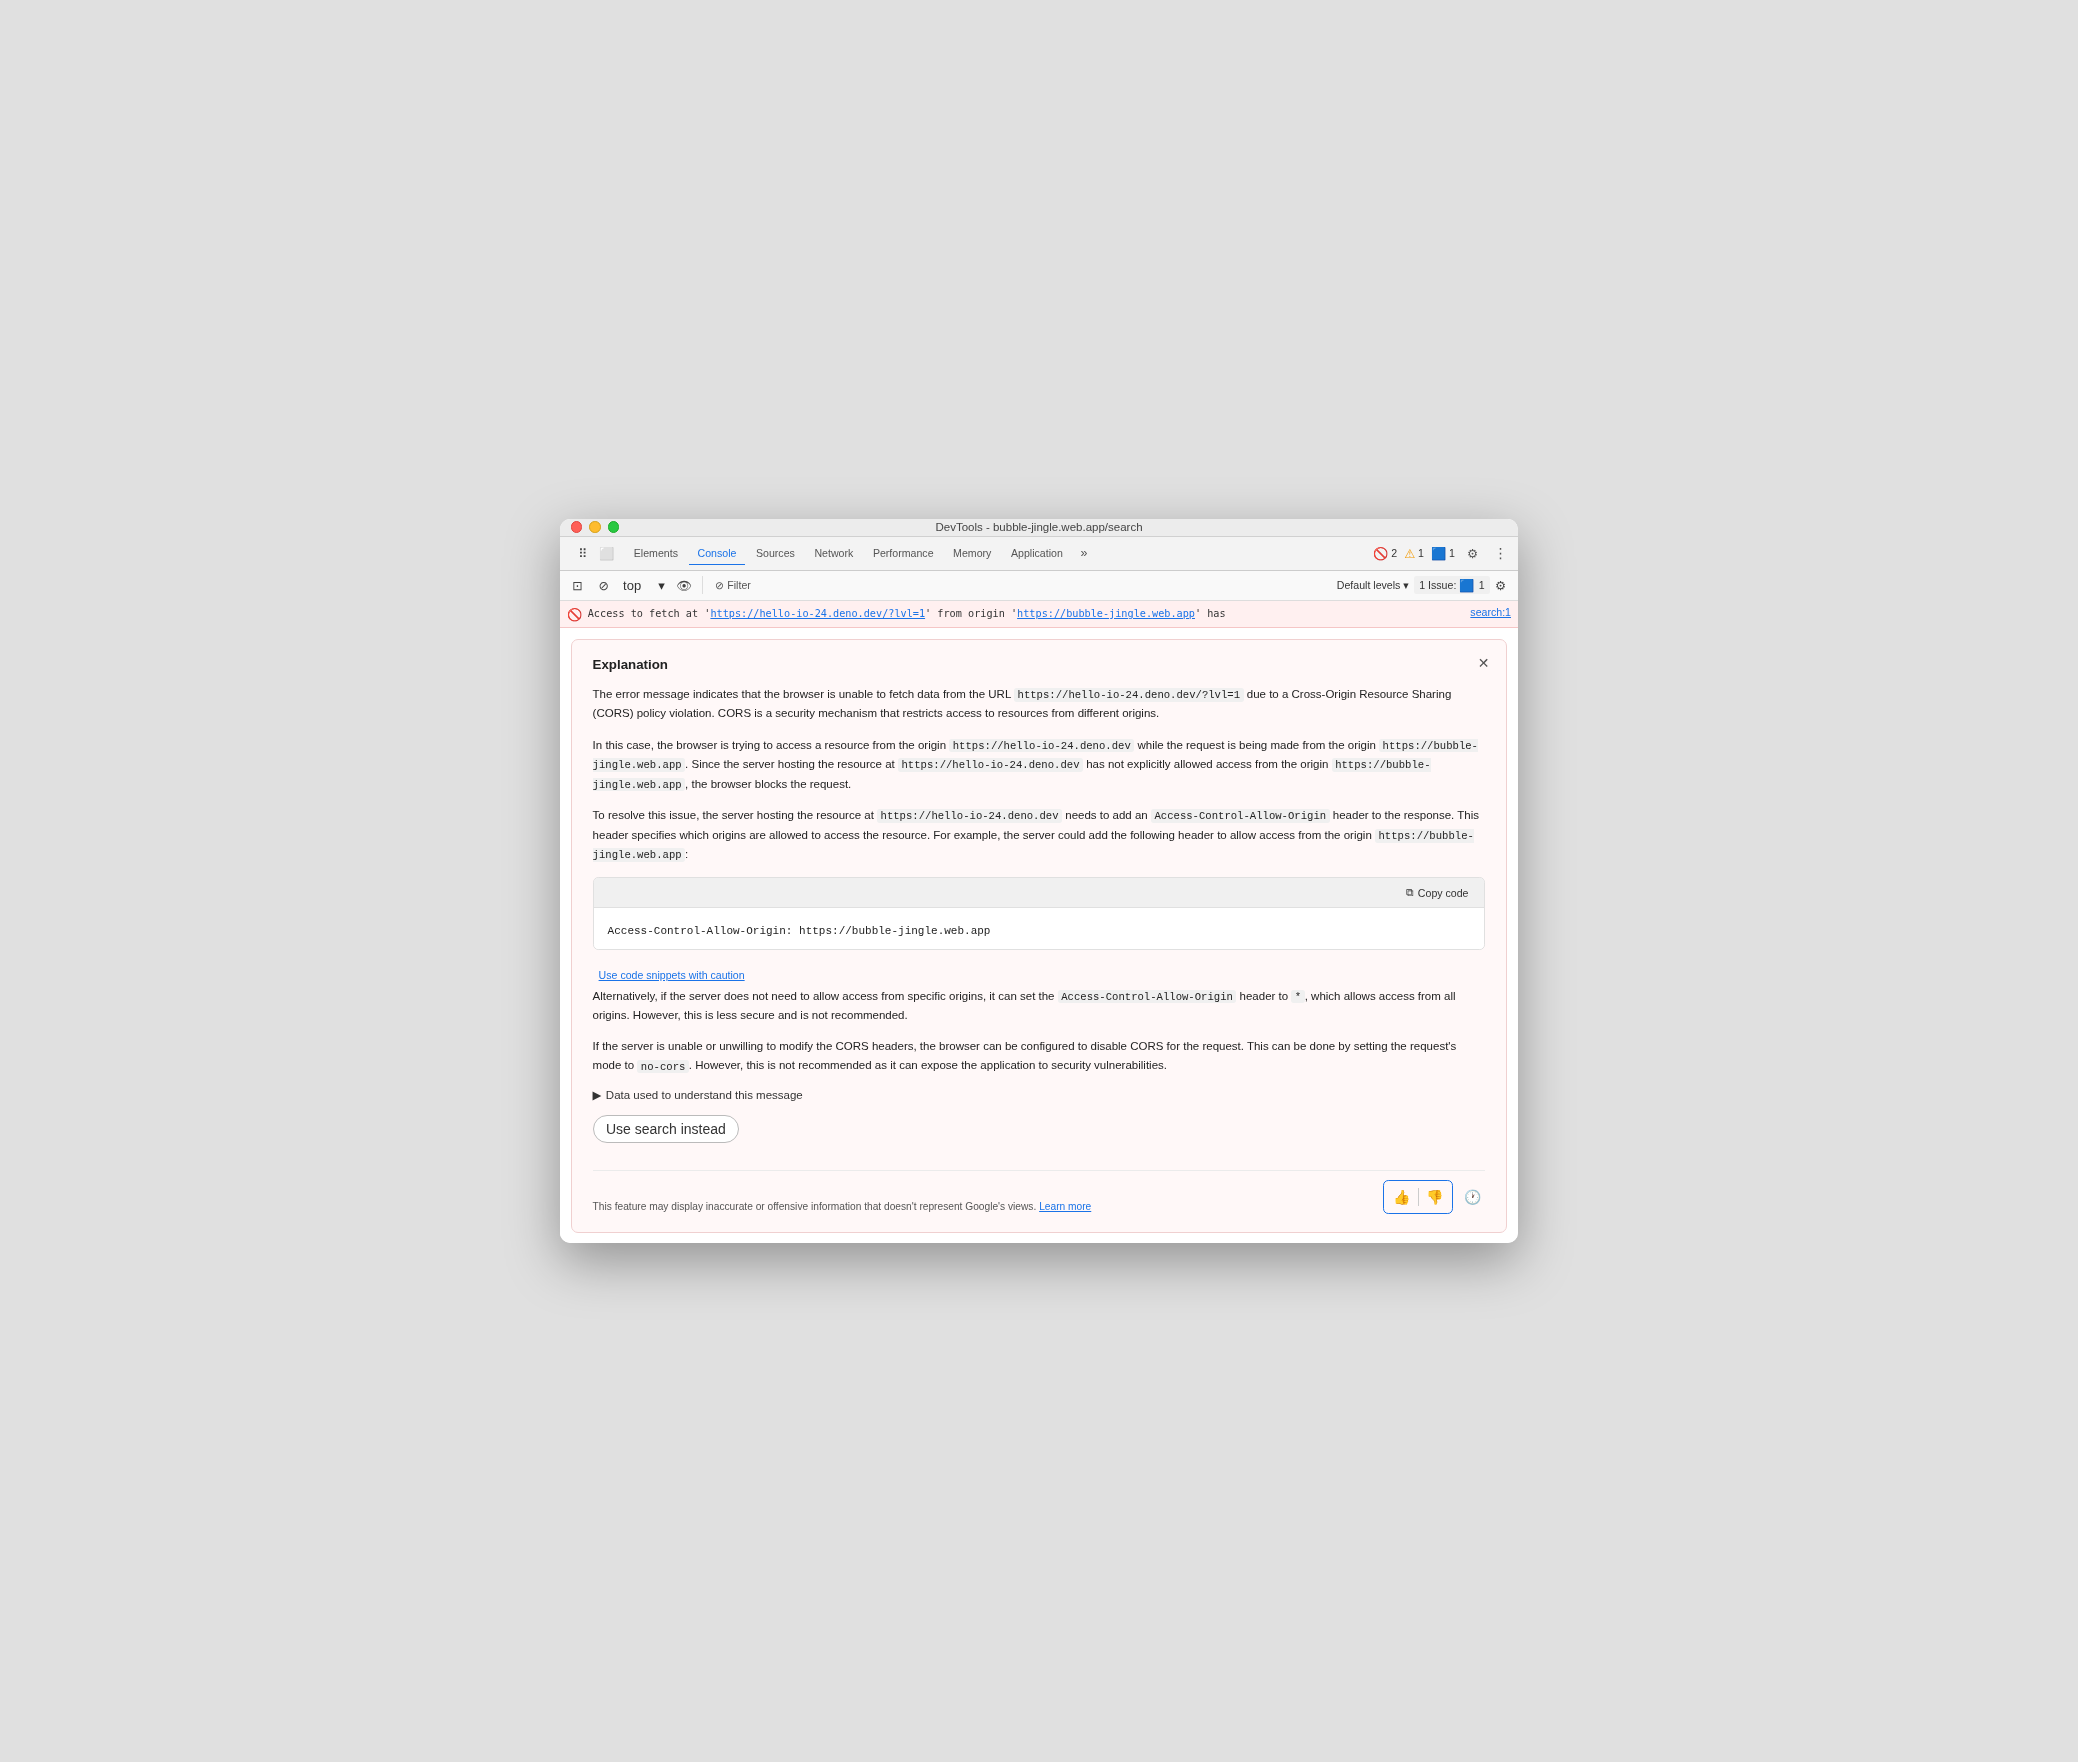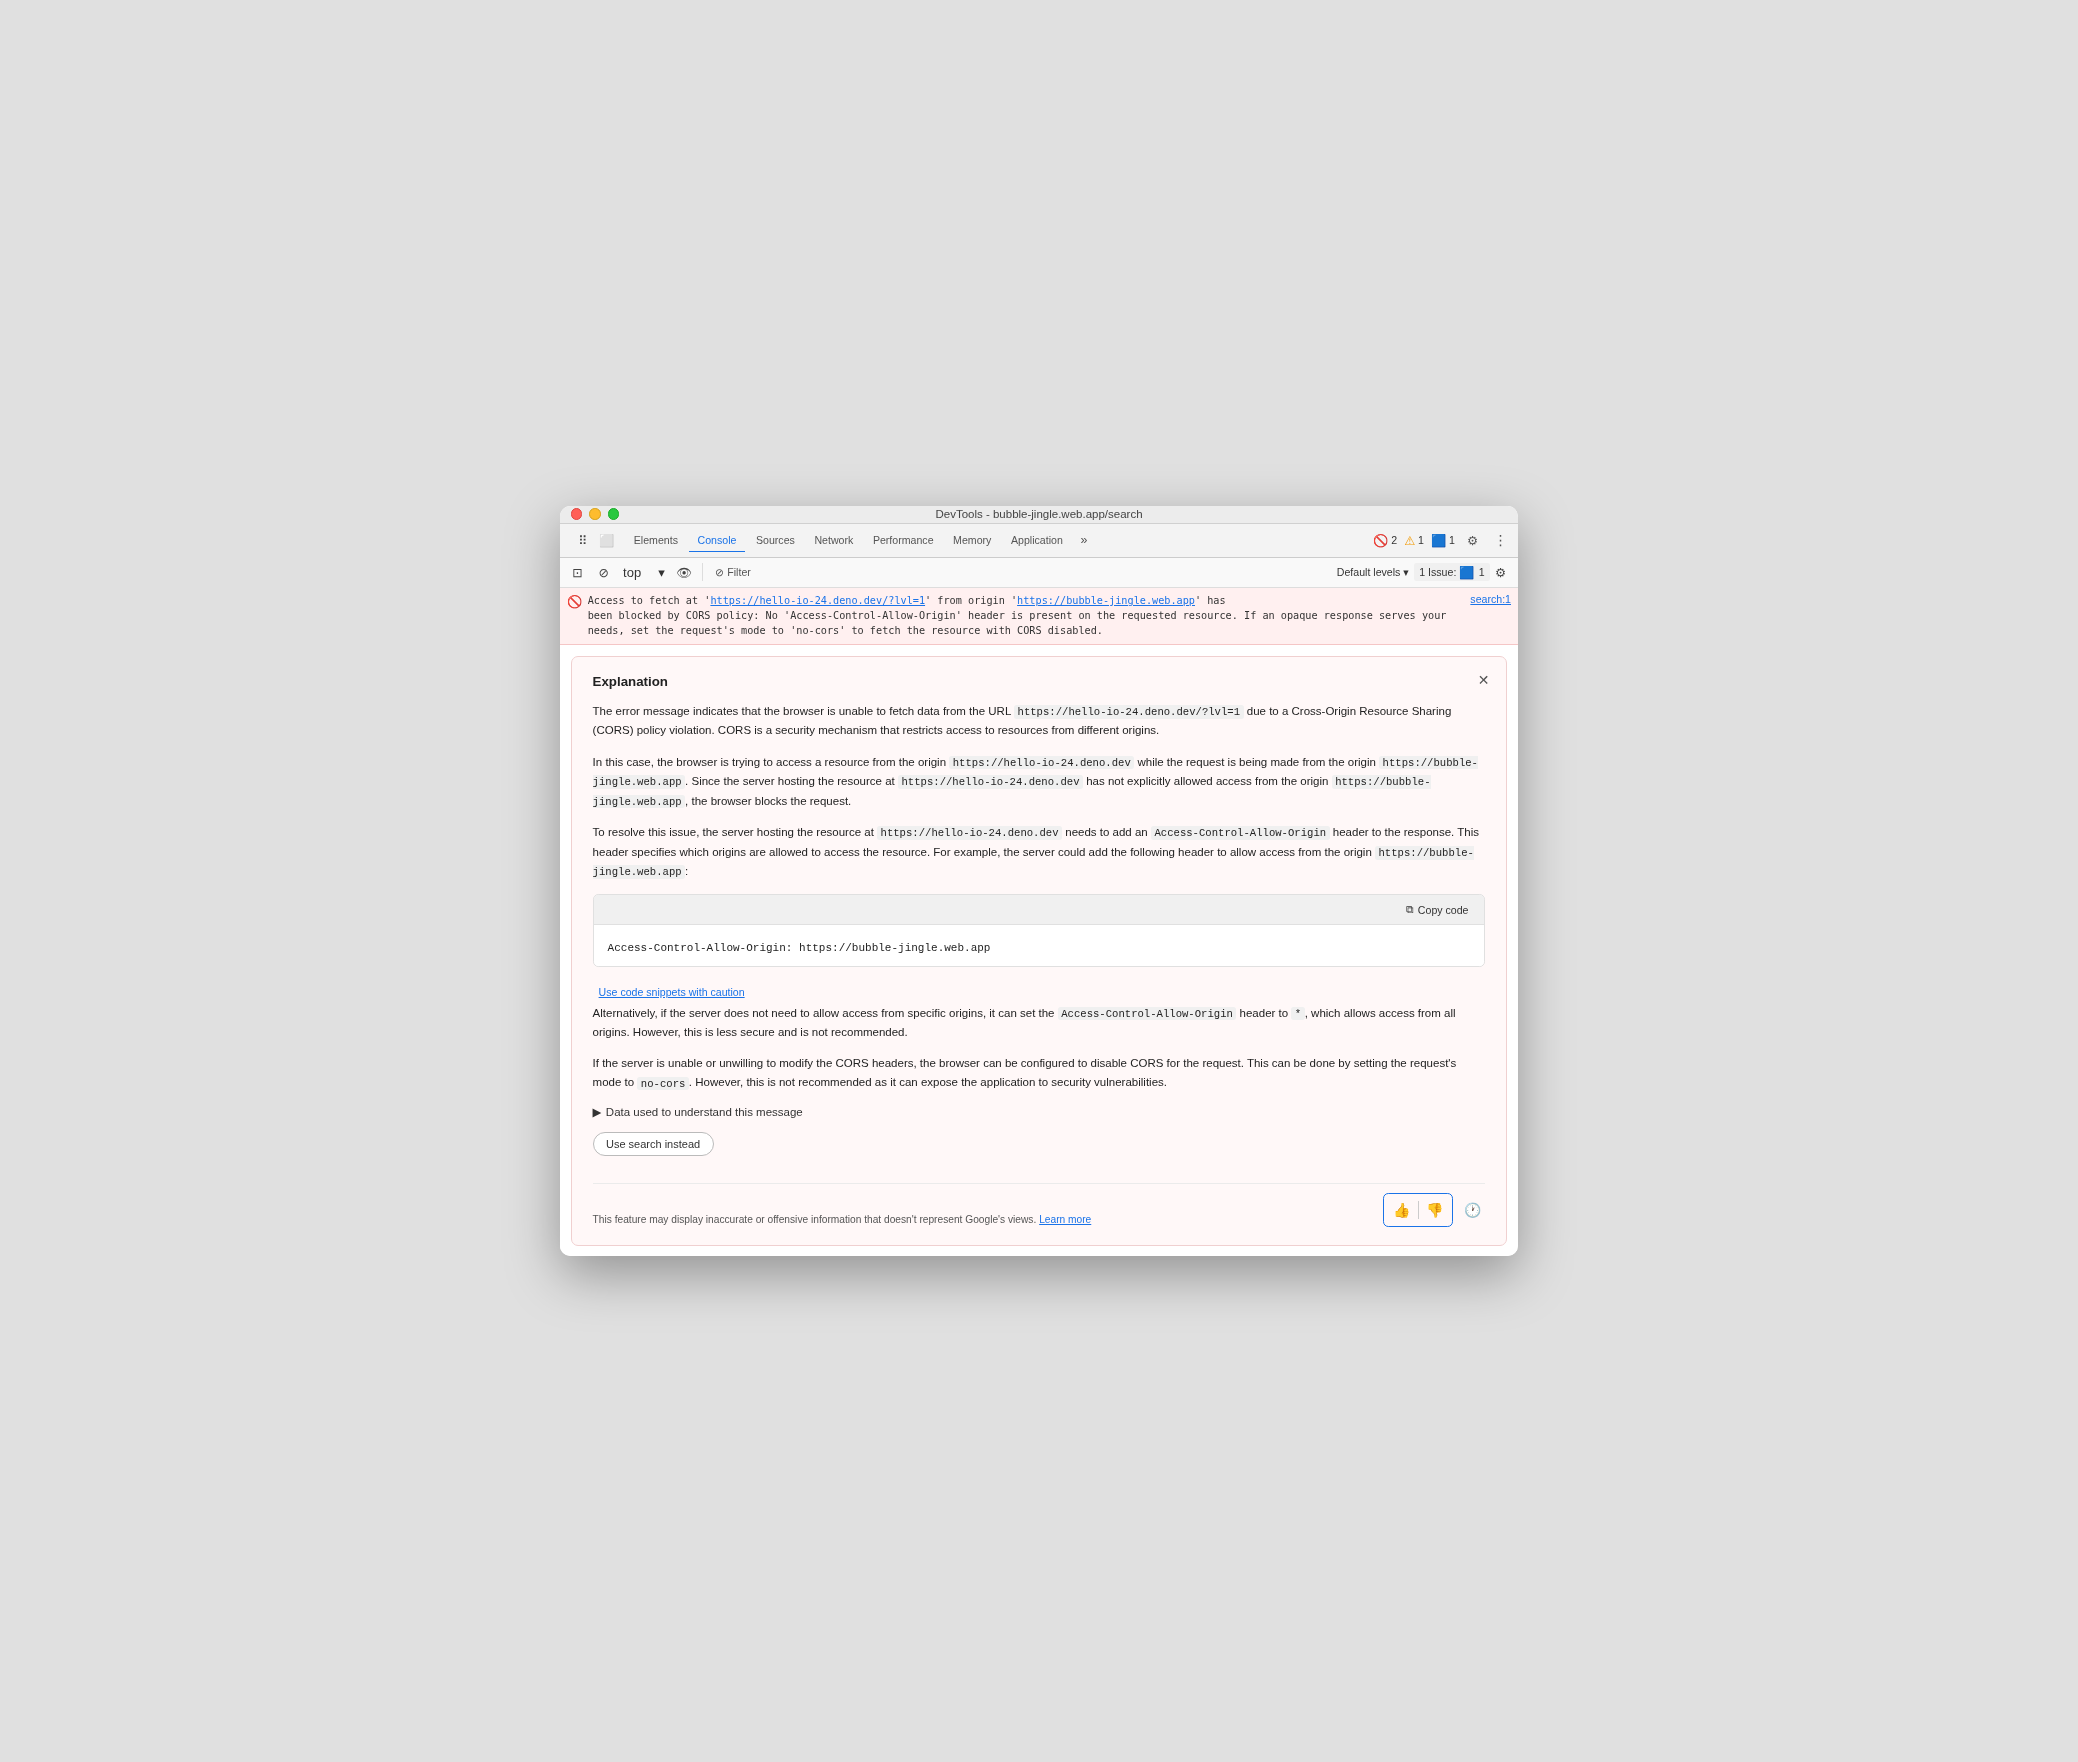--- a/index.html
+++ b/index.html
@@ -282,21 +282,21 @@
       cursor: pointer;
       display: flex;
       align-items: center;
       gap: 4.4px;
       margin-bottom: 12.4px;
       margin-top: 5.3px;
     }
     .use-search-btn {
       display: inline-block;
       padding: 5.3px 12.4px;
-      font-size: 11px;
+      font-size: 14px;
       color: #333;
       border: 0.9px solid #bbb;
       border-radius: 14px;
       cursor: pointer;
       background: #fff;
       margin-bottom: 20px;
     }
     .disclaimer {
       font-size: 10.2px;
       color: #555;
@@ -437,21 +437,20 @@
       <div class="toolbar-btn">⚙</div>
     </div>
   </div>
 
   <div class="console-content">
 
     <div class="error-row">
       <span class="error-icon">🚫</span>
       <div class="error-text">
         <span>Access to fetch at '</span><a class="error-link">https://hello-io-24.deno.dev/?lvl=1</a><span>' from origin '</span><a class="error-link">https://bubble-jingle.web.app</a><span>' has</span><br>
-        <span>been blocked by CORS policy: No 'Access-Control-Allow-Origin' header is present on the requested resource. If an opaque response serves your needs, set the request's mode to 'no-cors' to fetch the resource with CORS disabled.</span>
       </div>
       <a class="error-source">search:1</a>
     </div>
 
     <div class="explanation-panel">
       <div class="explanation-title">Explanation</div>
       <div class="close-btn">✕</div>
 
       <div class="explanation-body">
         <p>

